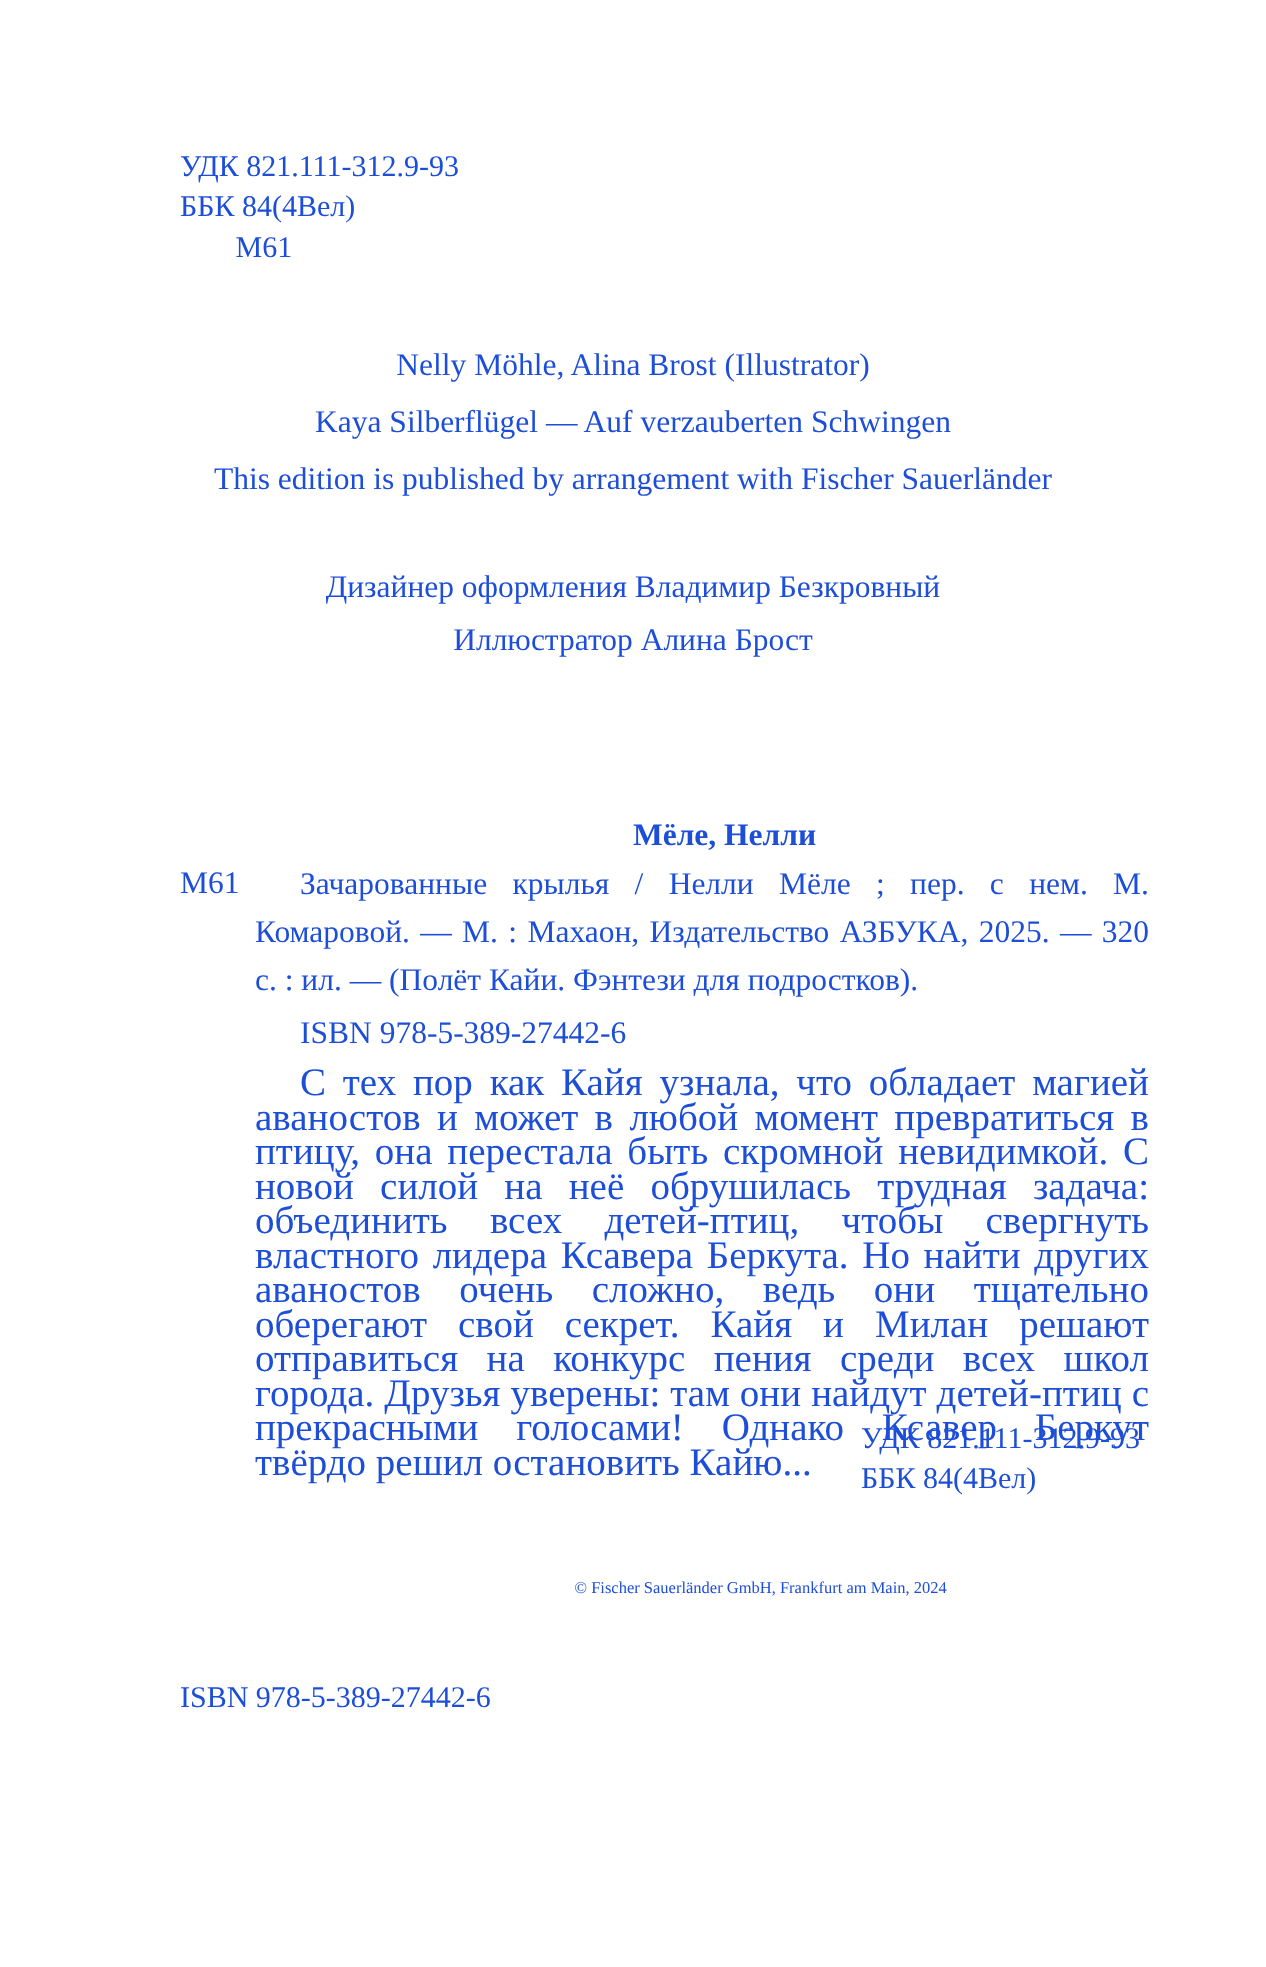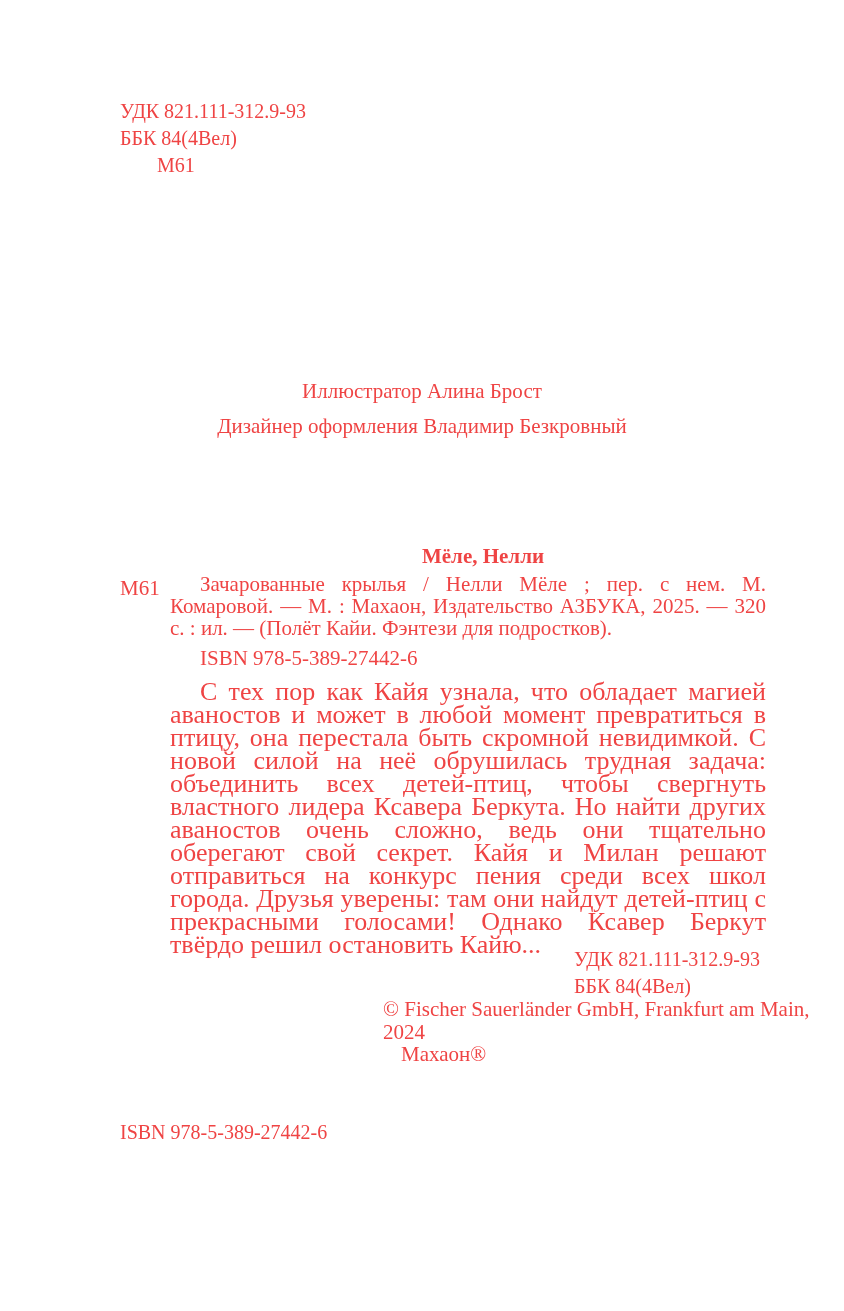--- a/index.html
+++ b/index.html
@@ -5,21 +5,21 @@
   html, body {
     margin: 0;
     padding: 0;
     background: #ffffff;
   }
   .page {
     position: relative;
     width: 844px;
     height: 1311px;
     background: #ffffff;
-    color: #ef4444;
+    color: #1d4ed8;
     font-family: "Liberation Serif", "DejaVu Serif", serif;
     overflow: hidden;
   }
 
   
   .top-codes {
     position: absolute;
     top: 98px;
     left: 120px;
     font-size: 20px;
@@ -78,21 +78,21 @@
   .biblio-wrap .m61-label {
     position: absolute;
     left: -50px;
     top: 0;
     line-height: 30px;
   }
   .biblio-wrap .biblio {
     margin: 0;
     text-indent: 30px;
     text-align: justify;
-    line-height: 22px;
+    line-height: 32px;
   }
   .catalog-isbn {
     margin: 6px 0 0 0;
     padding-left: 30px;
     line-height: 27px;
   }
   .annotation {
     margin: 8px 0 0 0;
     font-size: 26px;
     line-height: 23px;
@@ -106,24 +106,25 @@
     top: 946px;
     right: 84px;
     font-size: 20px;
     line-height: 27px;
     text-align: left;
   }
 
   
   .imprint-block {
     position: absolute;
-    top: 998px;
+    top: 1048px;
     left: 383px;
-    font-size: 21px;
+    font-size: 11px;
     line-height: 22.5px;
+    text-align: center;
   }
   .imprint-block p {
     margin: 0;
   }
   .imprint-block .indent {
     padding-left: 18px;
   }
 
   
   .isbn-bottom {
@@ -138,41 +139,45 @@
 <body>
 
 <div class="page">
 
   <div class="top-codes">
     <div>УДК 821.111-312.9-93</div>
     <div>ББК 84(4Вел)</div>
     <div class="code-m61">М61</div>
   </div>
 
+  <div class="original-block">
+    <p>Nelly Möhle, Alina Brost (Illustrator)</p>
+    <p>Kaya Silberflügel — Auf verzauberten Schwingen</p>
+    <p>This edition is published by arrangement with Fischer Sauerländer</p>
+  </div>
 
   <div class="credits-block">
+    <p>Дизайнер оформления Владимир Безкровный</p>
     <p>Иллюстратор Алина Брост</p>
-    <p>Дизайнер оформления Владимир Безкровный</p>
   </div>
 
   <div class="catalog-card">
     <p class="author">Мёле, Нелли</p>
     <div class="biblio-wrap">
       <span class="m61-label">М61</span>
       <p class="biblio">Зачарованные крылья / Нелли Мёле ; пер. с нем. М. Комаровой. — М. : Махаон, Издательство АЗБУКА, 2025. — 320 с. : ил. — (Полёт Кайи. Фэнтези для подростков).</p>
     </div>
     <p class="catalog-isbn">ISBN 978-5-389-27442-6</p>
     <p class="annotation">С тех пор как Кайя узнала, что обладает магией аваностов и может в любой момент превратиться в птицу, она перестала быть скромной невидимкой. С новой силой на неё обрушилась трудная задача: объединить всех детей-птиц, чтобы свергнуть властного лидера Ксавера Беркута. Но найти других аваностов очень сложно, ведь они тщательно оберегают свой секрет. Кайя и Милан решают отправиться на конкурс пения среди всех школ города. Друзья уверены: там они найдут детей-птиц с прекрасными голосами! Однако Ксавер Беркут твёрдо решил остановить Кайю...</p>
   </div>
 
   <div class="bottom-codes">
     <div>УДК 821.111-312.9-93</div>
     <div>ББК 84(4Вел)</div>
   </div>
 
   <div class="imprint-block">
     <p>© Fischer Sauerländer GmbH, Frankfurt am Main, 2024</p>
-    <p class="indent">Махаон®</p>
   </div>
 
   <div class="isbn-bottom">ISBN 978-5-389-27442-6</div>
 
 </div>
 
 </body></html>

